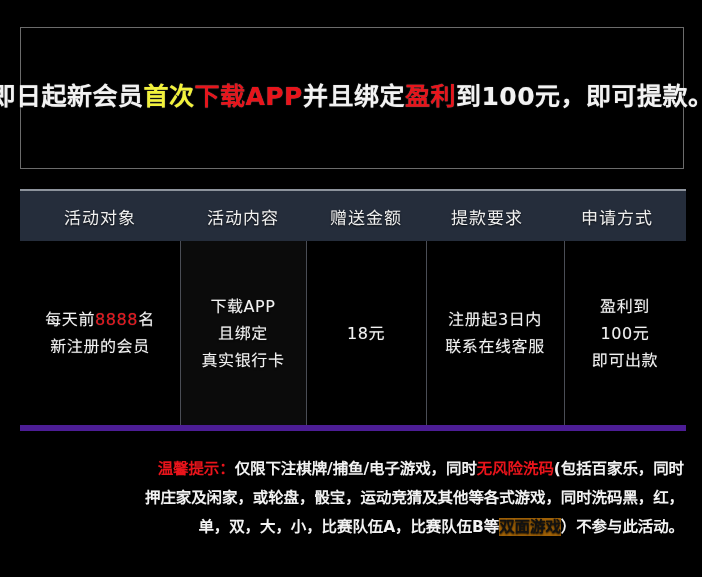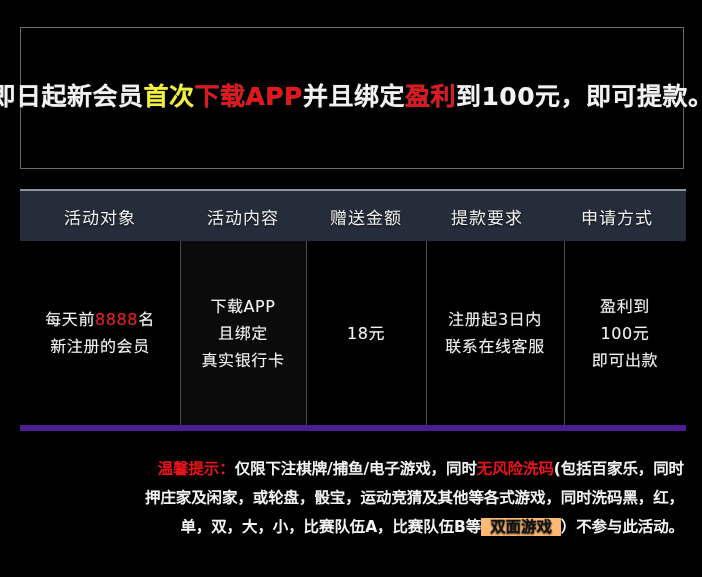--- a/index.html
+++ b/index.html
@@ -134,22 +134,22 @@
     font-size: 15.5px;
     font-weight: bold;
     line-height: 29px;
     color: #f2f2f2;
     white-space: nowrap;
     letter-spacing: -0.1px;
     text-shadow: 0 1px 2px rgba(0,0,0,0.9);
   }
   .hl-yellow {
     color: #111111;
-    background: #fdba74;
-    padding: 0 9px;
+    background: #a16207;
+    padding: 0 0;
   }
 </style>
 </head>
 <body>
 
 <div class="page">
 
   <div class="headline-box">
     <div class="headline-line"><span class="c-white">即日起新会员</span><span class="c-yellow">首次</span><span class="c-red">下载APP</span><span class="c-white">并且绑定</span></div>
     <div class="headline-line"><span class="c-red">盈利</span><span class="c-white">到100元，即可提款。</span></div>

